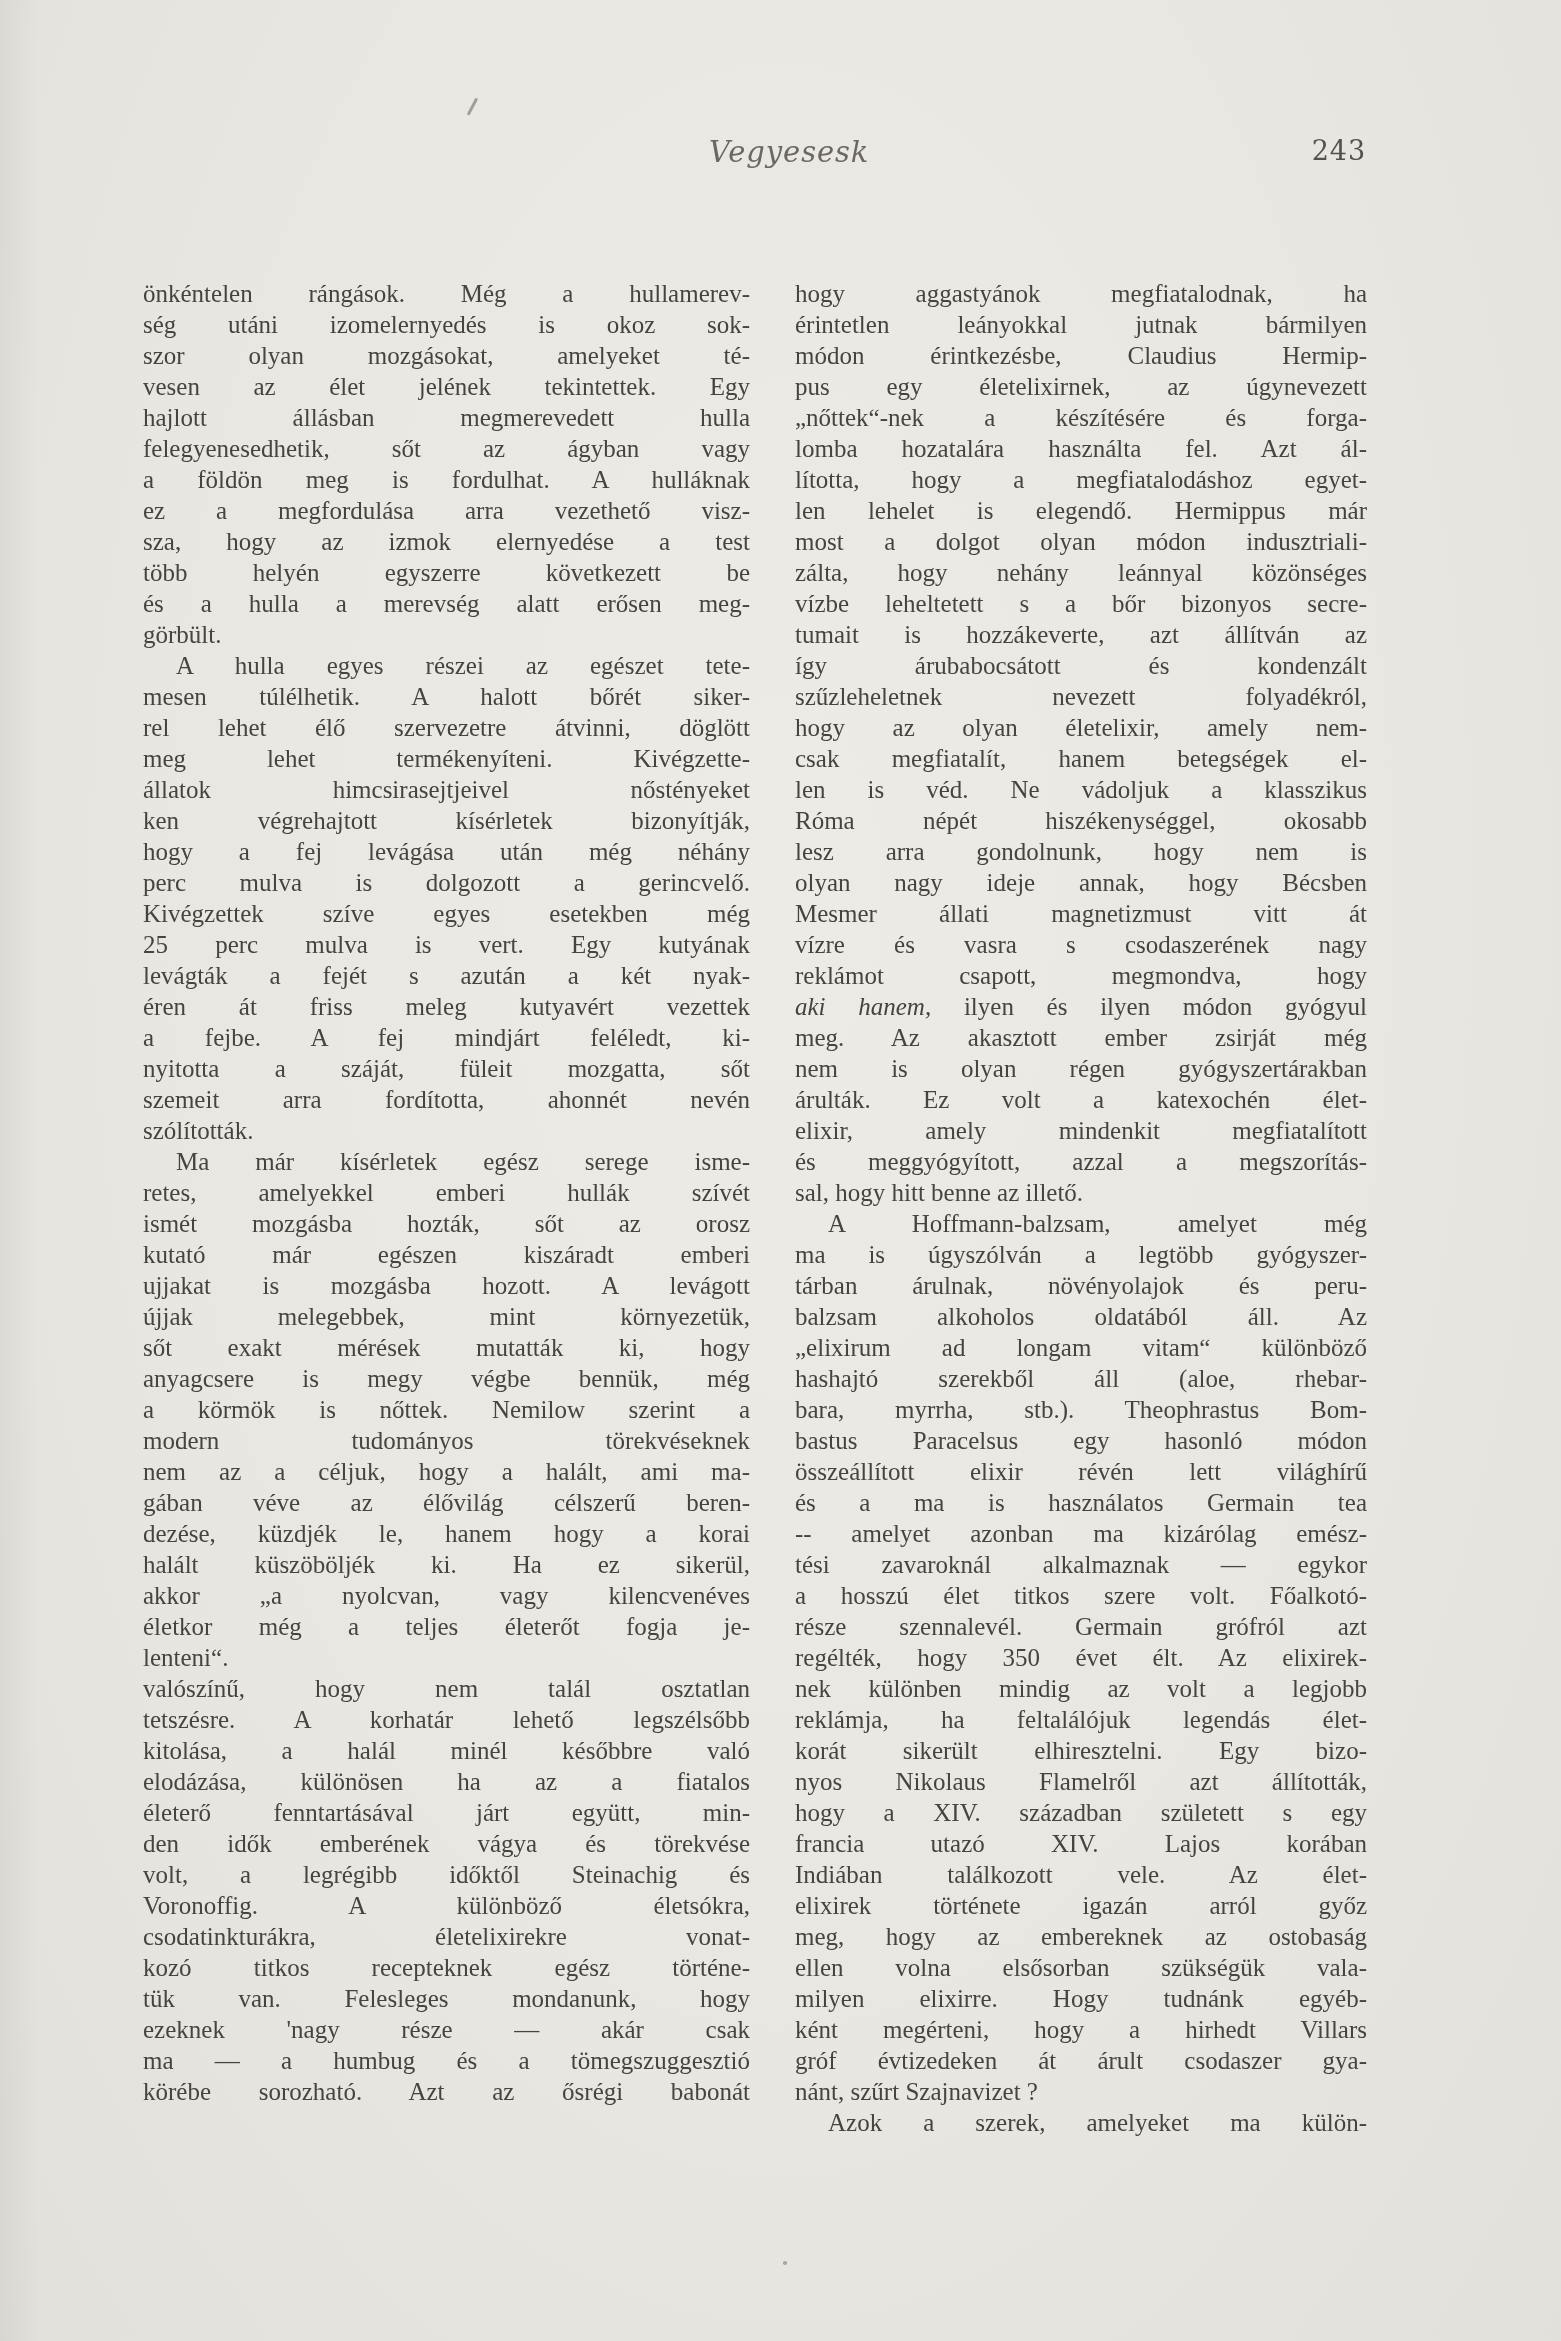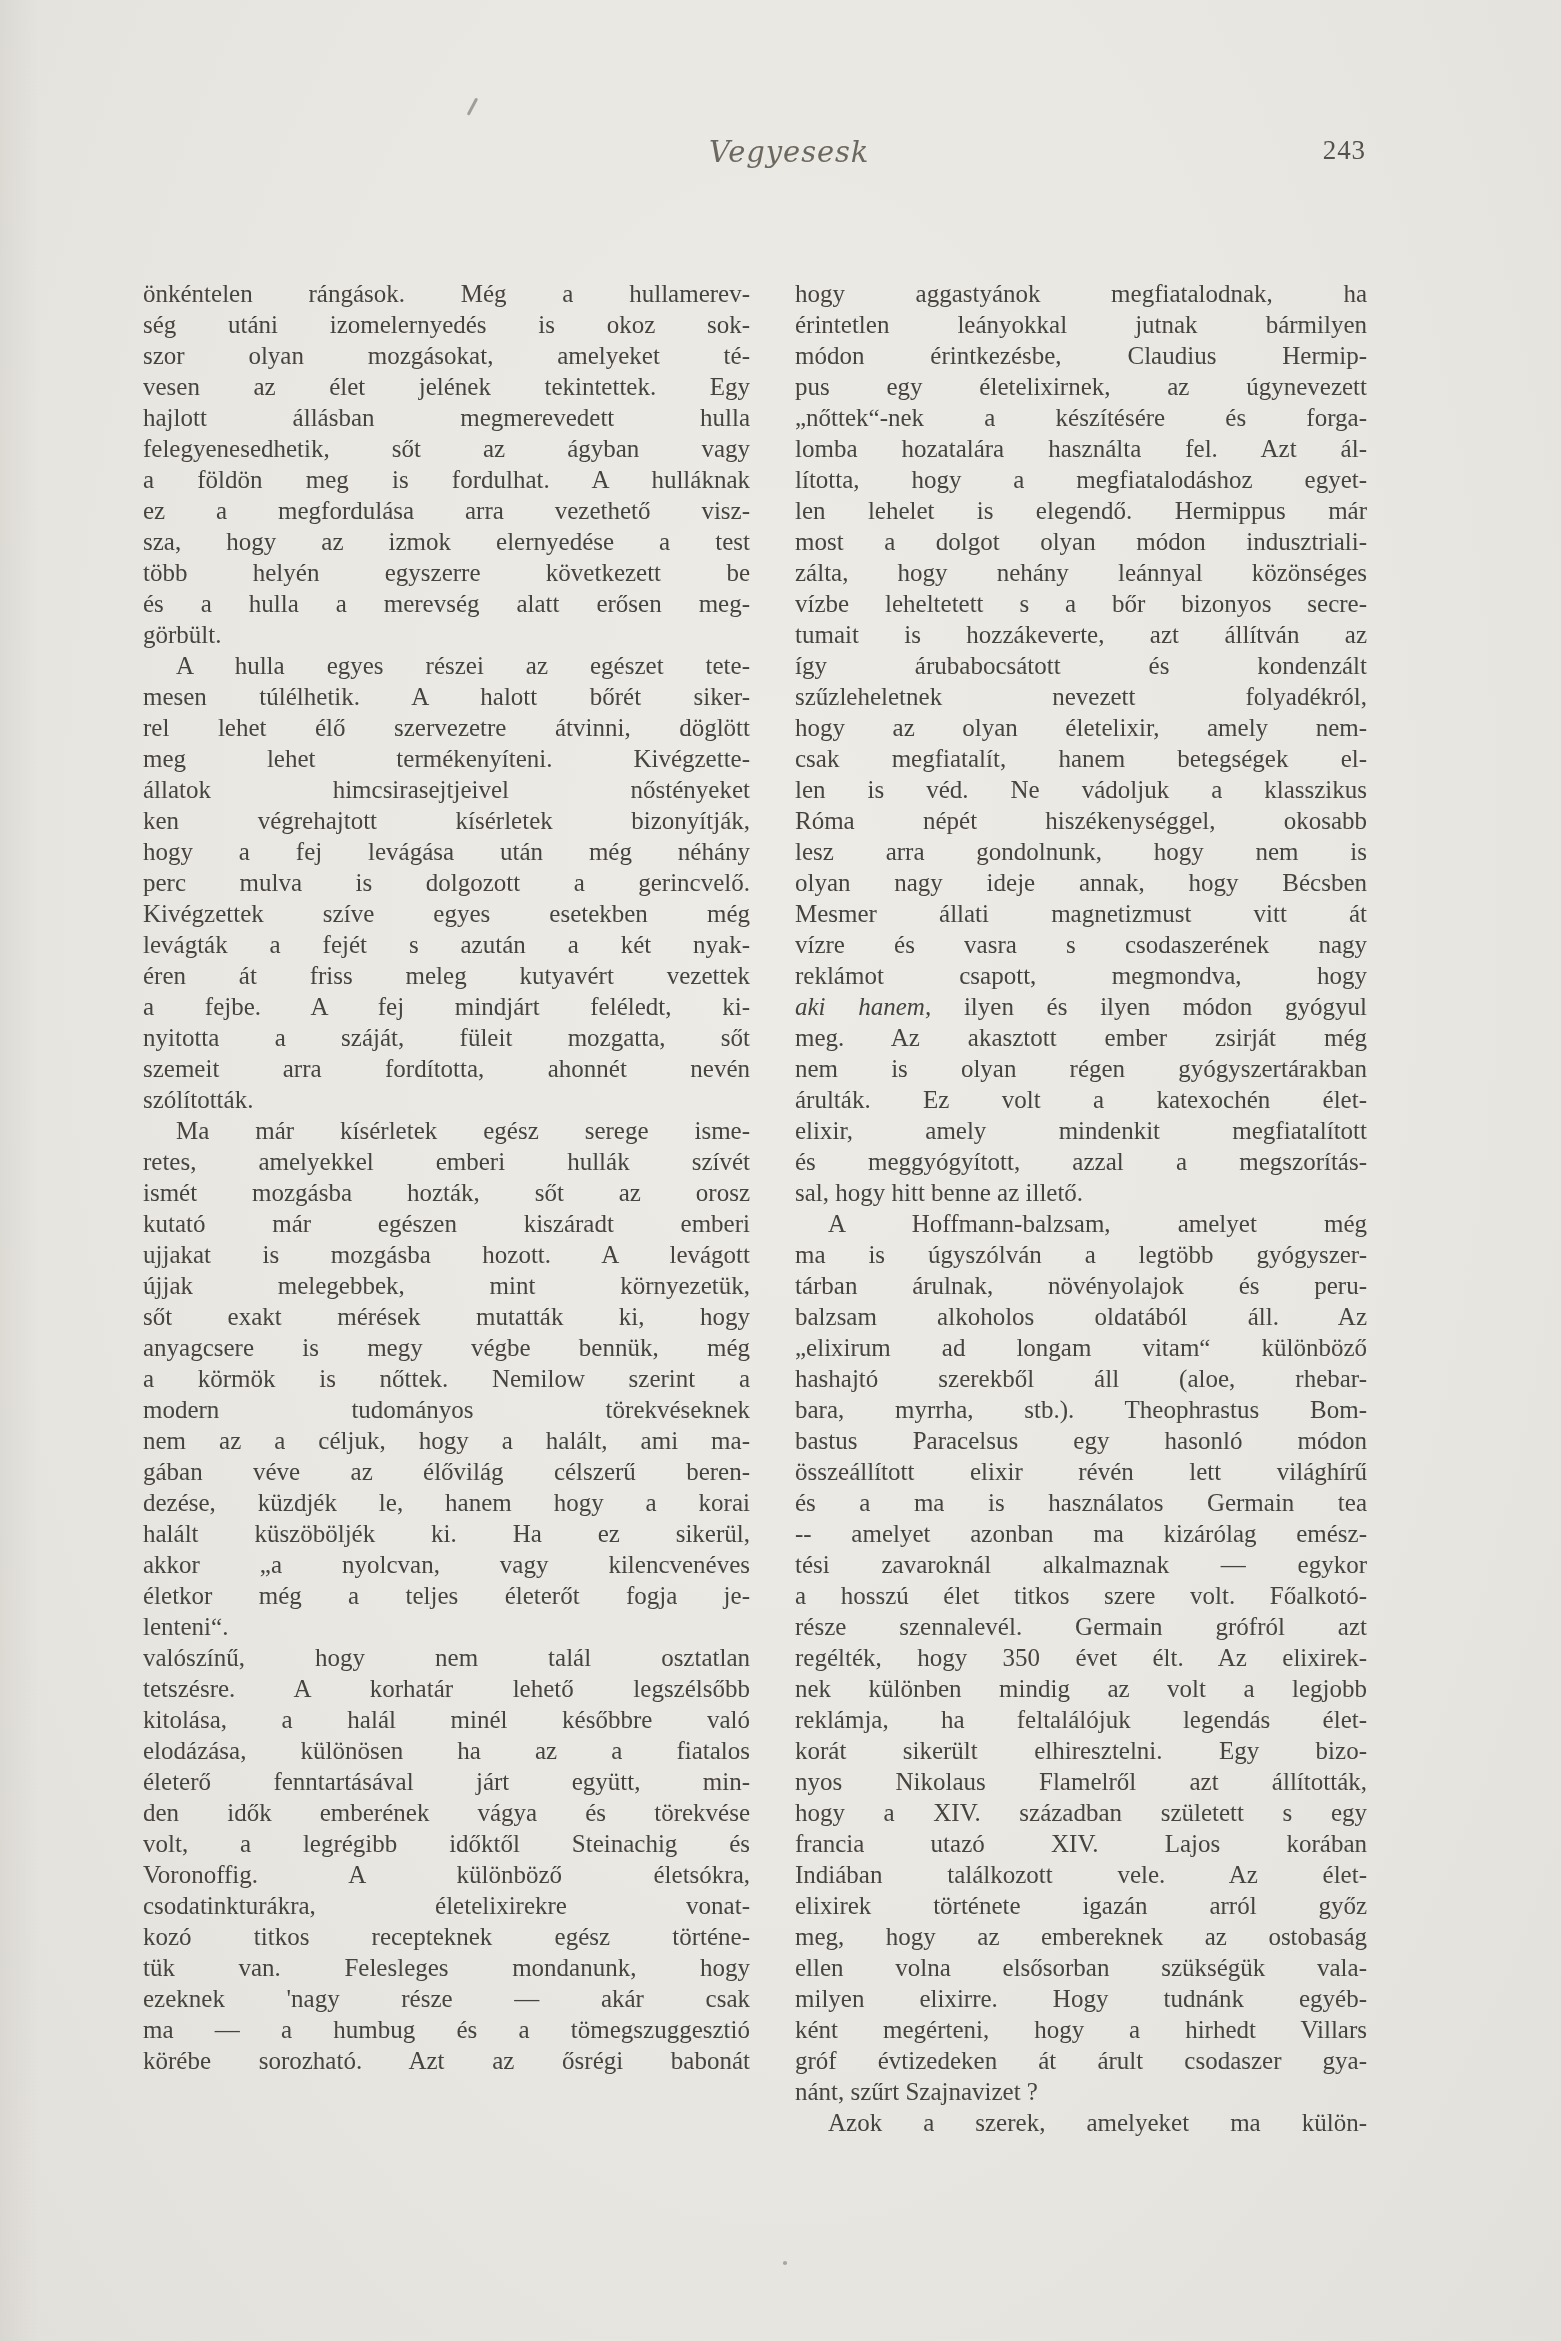--- a/index.html
+++ b/index.html
@@ -17,21 +17,21 @@
   }
   .running-header {
     position:absolute; top:135px; left:0; width:1561px; height:43px;padding-left:39px;
   }
   .header-title {
     position:absolute; left:8.7px; width:1561px; text-align:center;
     font-style:italic; font-size:29px; color:#6c685f; letter-spacing:0.9px;
   }
   .page-number {
     position:absolute; left:1258px; width:108px; text-align:right;
-    font-size:27px; color:#55524b; letter-spacing:0.9px;font-family:Liberation Serif, serif;
+    font-size:27px; color:#55524b; letter-spacing:0.9px;
   }
   .column { position:absolute; top:278px;font-family:Liberation Serif, serif; }
   .column-left  { left:143px; width:607px; }
   .column-right { left:795px; width:572px; }
   .line {
     height:31px; line-height:31px;
     font-size:25px;
     text-align:justify; text-align-last:justify;
     overflow:visible;
   }
@@ -74,20 +74,21 @@
       <div class="line para-end">görbült.</div>
       <div class="line indent">A hulla egyes részei az egészet tete-</div>
       <div class="line">mesen túlélhetik. A halott bőrét siker-</div>
       <div class="line">rel lehet élő szervezetre átvinni, döglött</div>
       <div class="line">meg lehet termékenyíteni. Kivégzette-</div>
       <div class="line">állatok himcsirasejtjeivel nőstényeket</div>
       <div class="line">ken végrehajtott kísérletek bizonyítják,</div>
       <div class="line">hogy a fej levágása után még néhány</div>
       <div class="line">perc mulva is dolgozott a gerincvelő.</div>
       <div class="line">Kivégzettek szíve egyes esetekben még</div>
+      <div class="line">25 perc mulva is vert. Egy kutyának</div>
       <div class="line">levágták a fejét s azután a két nyak-</div>
       <div class="line">éren át friss meleg kutyavért vezettek</div>
       <div class="line">a fejbe. A fej mindjárt feléledt, ki-</div>
       <div class="line">nyitotta a száját, füleit mozgatta, sőt</div>
       <div class="line">szemeit arra fordította, ahonnét nevén</div>
       <div class="line para-end">szólították.</div>
       <div class="line indent">Ma már kísérletek egész serege isme-</div>
       <div class="line">retes, amelyekkel emberi hullák szívét</div>
       <div class="line">ismét mozgásba hozták, sőt az orosz</div>
       <div class="line">kutató már egészen kiszáradt emberi</div>

